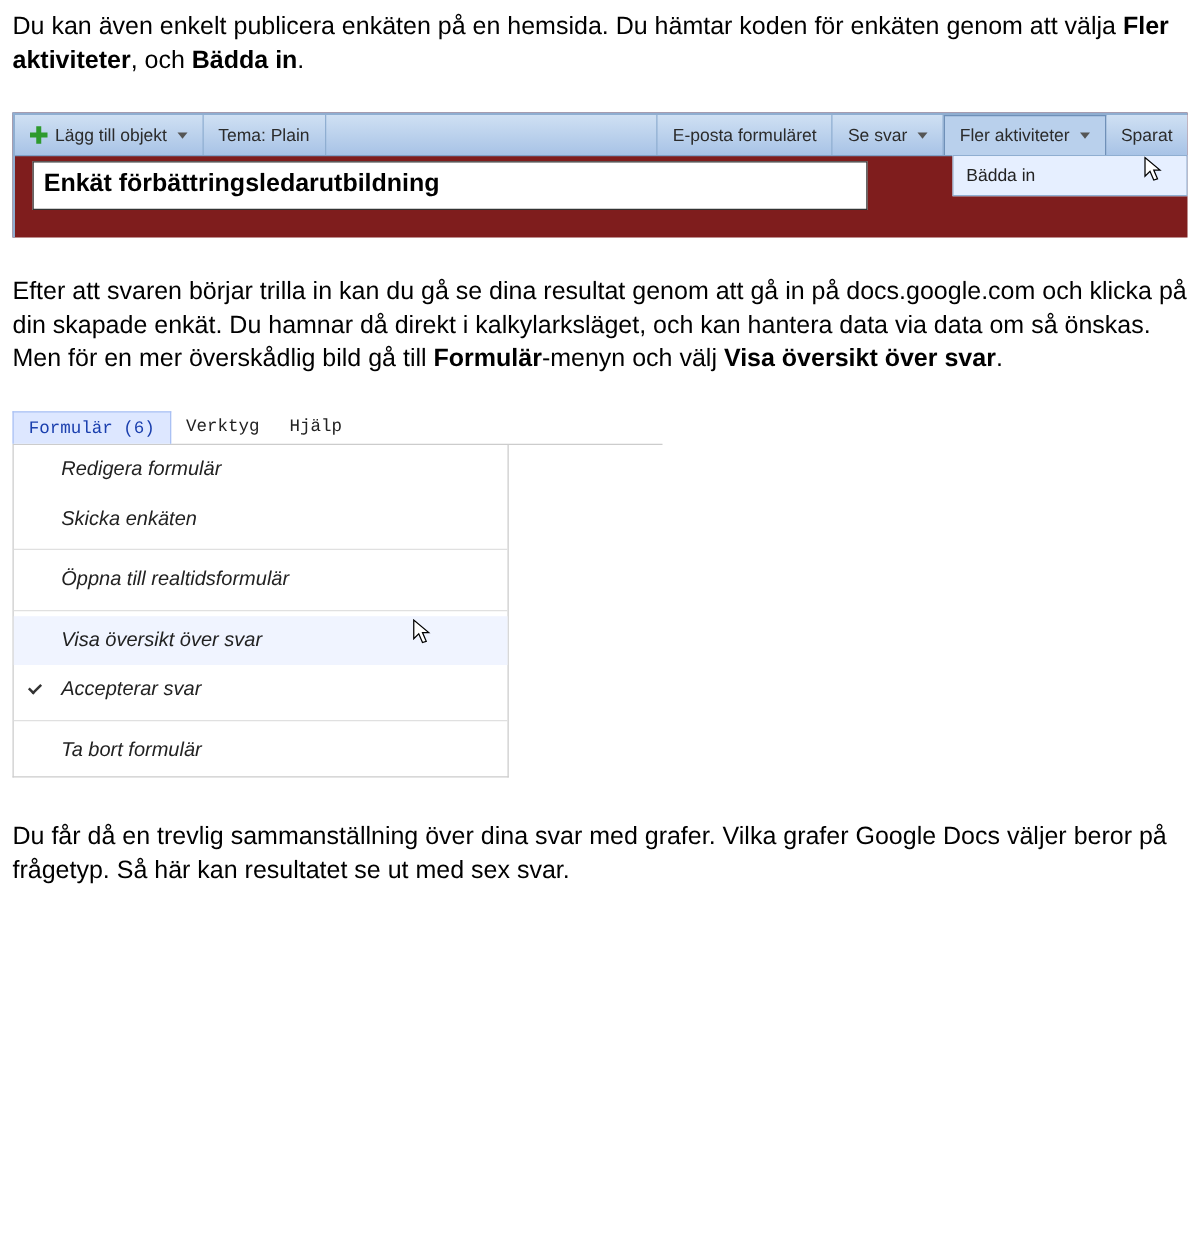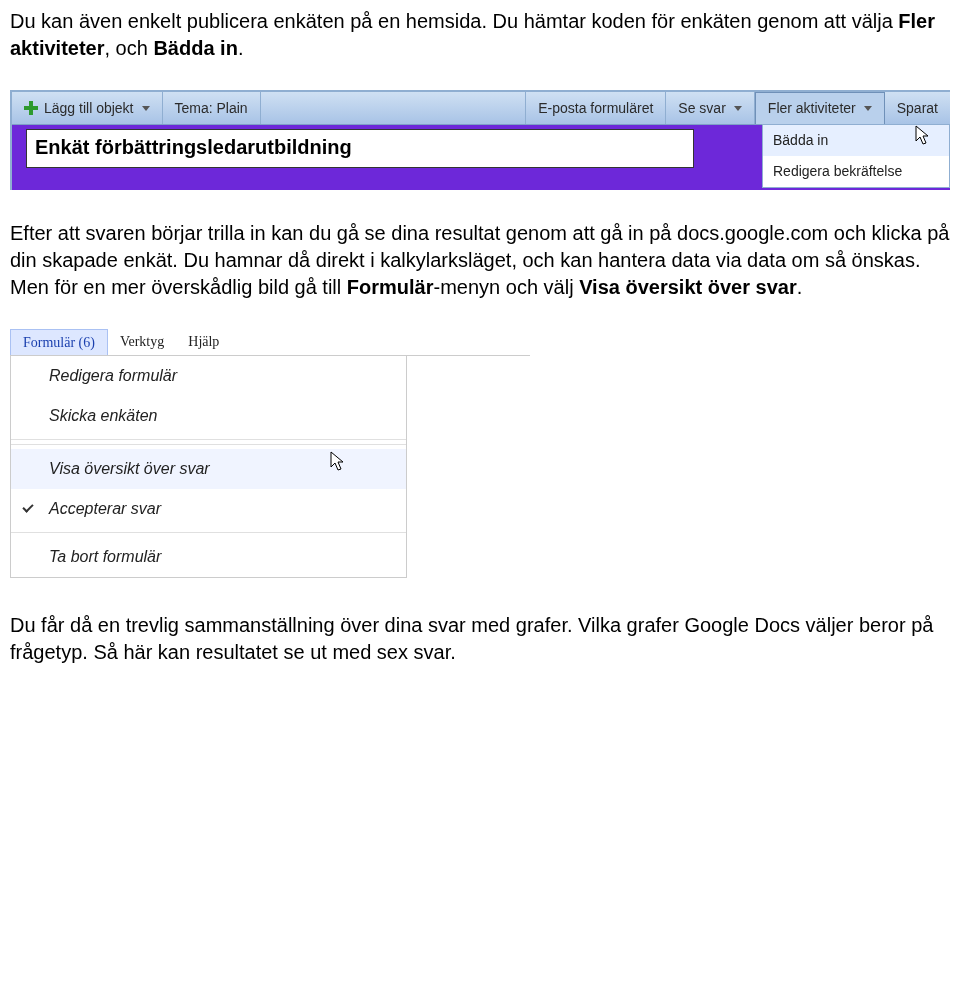--- a/index.html
+++ b/index.html
@@ -18,21 +18,21 @@
   }
   .bold { font-weight: bold; }
 
   
   .shot1 {
     margin: 0 0 30px 0;
   }
   .shot1 .outer {
     border-top: 2px solid #8faed1;
     border-left: 2px solid #8faed1;
-    background: #6d28d9;
+    background: #7f1d1d;
     position: relative;
   }
   .toolbar {
     display: flex;
     align-items: stretch;
     background: linear-gradient(#cfe0f3, #a8c3e6);
     border-bottom: 1px solid #7ea0c6;
     height: 32px;
     font-size: 14px;
     color: #2b2b2b;
@@ -132,21 +132,21 @@
   
   .shot2 {
     margin-bottom: 34px;
     width: 520px;
   }
   .menubar {
     display: flex;
     align-items: stretch;
     height: 26px;
     font-size: 14px;
-    font-family: Liberation Serif, serif;
+    font-family: Liberation Mono, monospace;
     color: #222;
     border-bottom: 1px solid #ccc;
   }
   .menubar .mbtn {
     padding: 4px 12px;
   }
   .menubar .mbtn.active {
     background: #dde7ff;
     color: #1a3fae;
     border: 1px solid #aac1f3;
@@ -238,23 +238,20 @@
 
     <div class="dropdown1">
       <div class="row hover">
         <span>Bädda in</span>
         <span class="cursor1">
           <svg class="arrow-cursor" viewBox="0 0 16 22" width="16" height="22">
             <path d="M1 1 L1 16 L5 12 L8 19 L11 18 L8 11 L13 11 Z" fill="#fff" stroke="#000" stroke-width="1"></path>
           </svg>
         </span>
       </div>
-      <div class="row">
-        <span>Redigera bekräftelse</span>
-      </div>
     </div>
 
     <div class="titlewrap">
       <div class="titlebox">
         <span>Enkät förbättringsledarutbildning</span>
       </div>
     </div>
   </div>
 </div>
 
@@ -277,20 +274,23 @@
     </div>
   </div>
   <div class="dropdown2">
     <div class="item">
       <span>Redigera formulär</span>
     </div>
     <div class="item">
       <span>Skicka enkäten</span>
     </div>
     <div class="sep"></div>
+    <div class="item">
+      <span>Öppna till realtidsformulär</span>
+    </div>
     <div class="sep"></div>
     <div class="item hl">
       <span>Visa översikt över svar</span>
       <span class="cursor2">
         <svg class="arrow-cursor" viewBox="0 0 16 22" width="16" height="22">
           <path d="M1 1 L1 16 L5 12 L8 19 L11 18 L8 11 L13 11 Z" fill="#fff" stroke="#000" stroke-width="1"></path>
         </svg>
       </span>
     </div>
     <div class="item">

